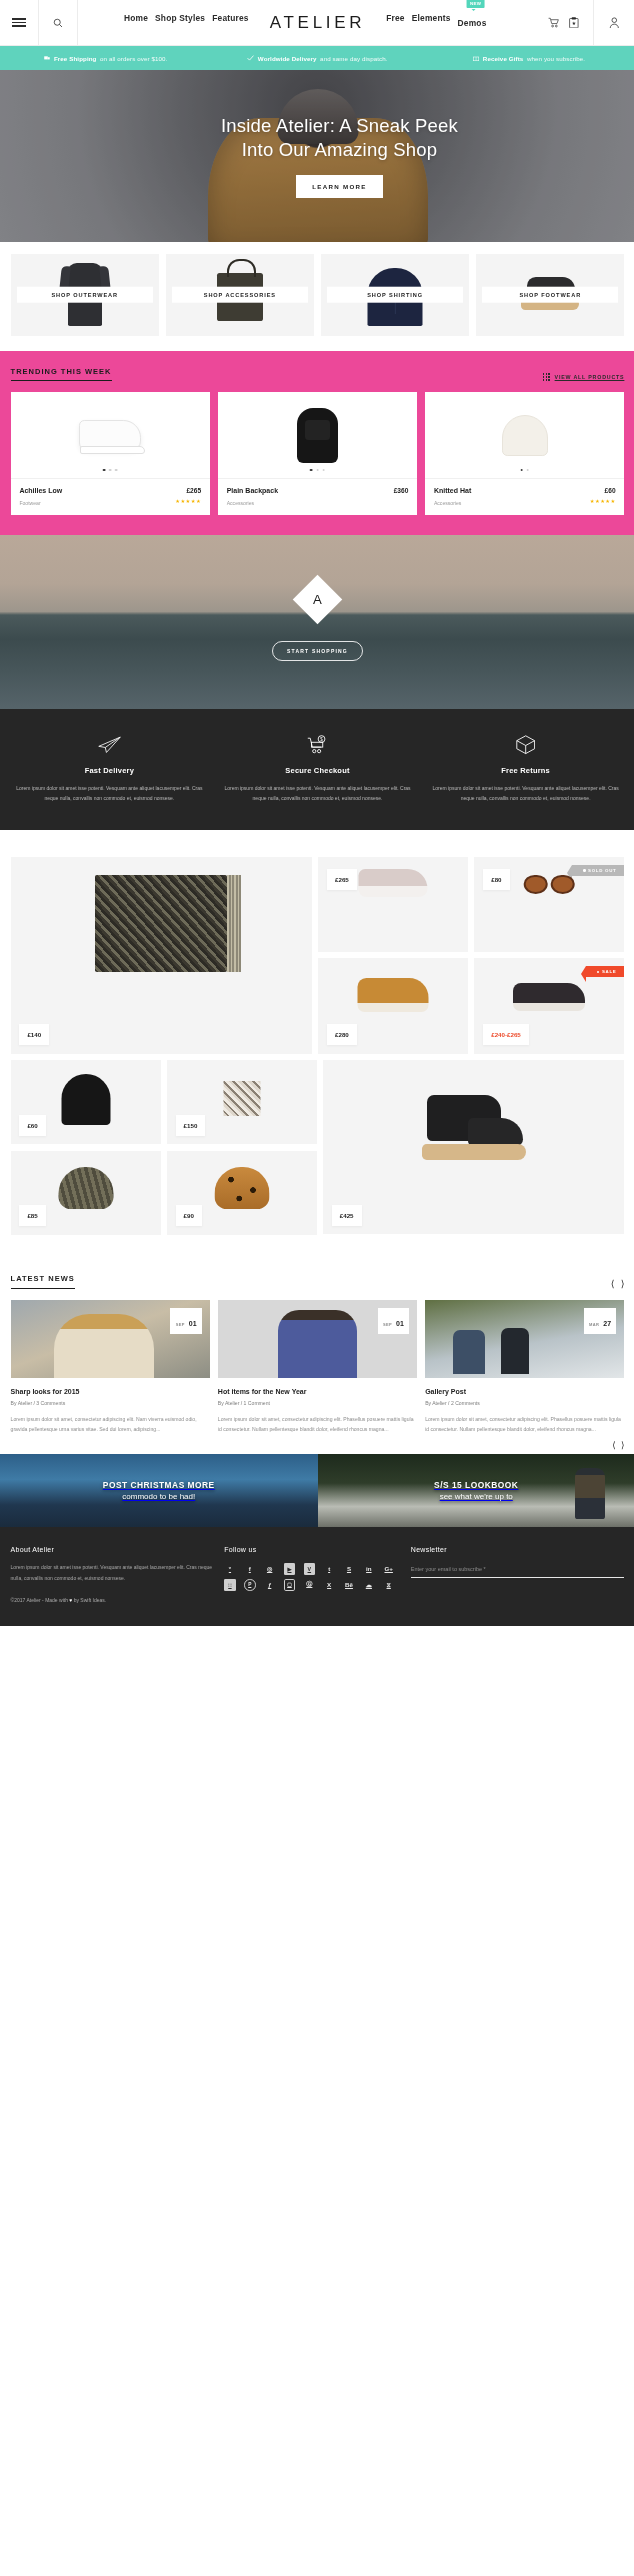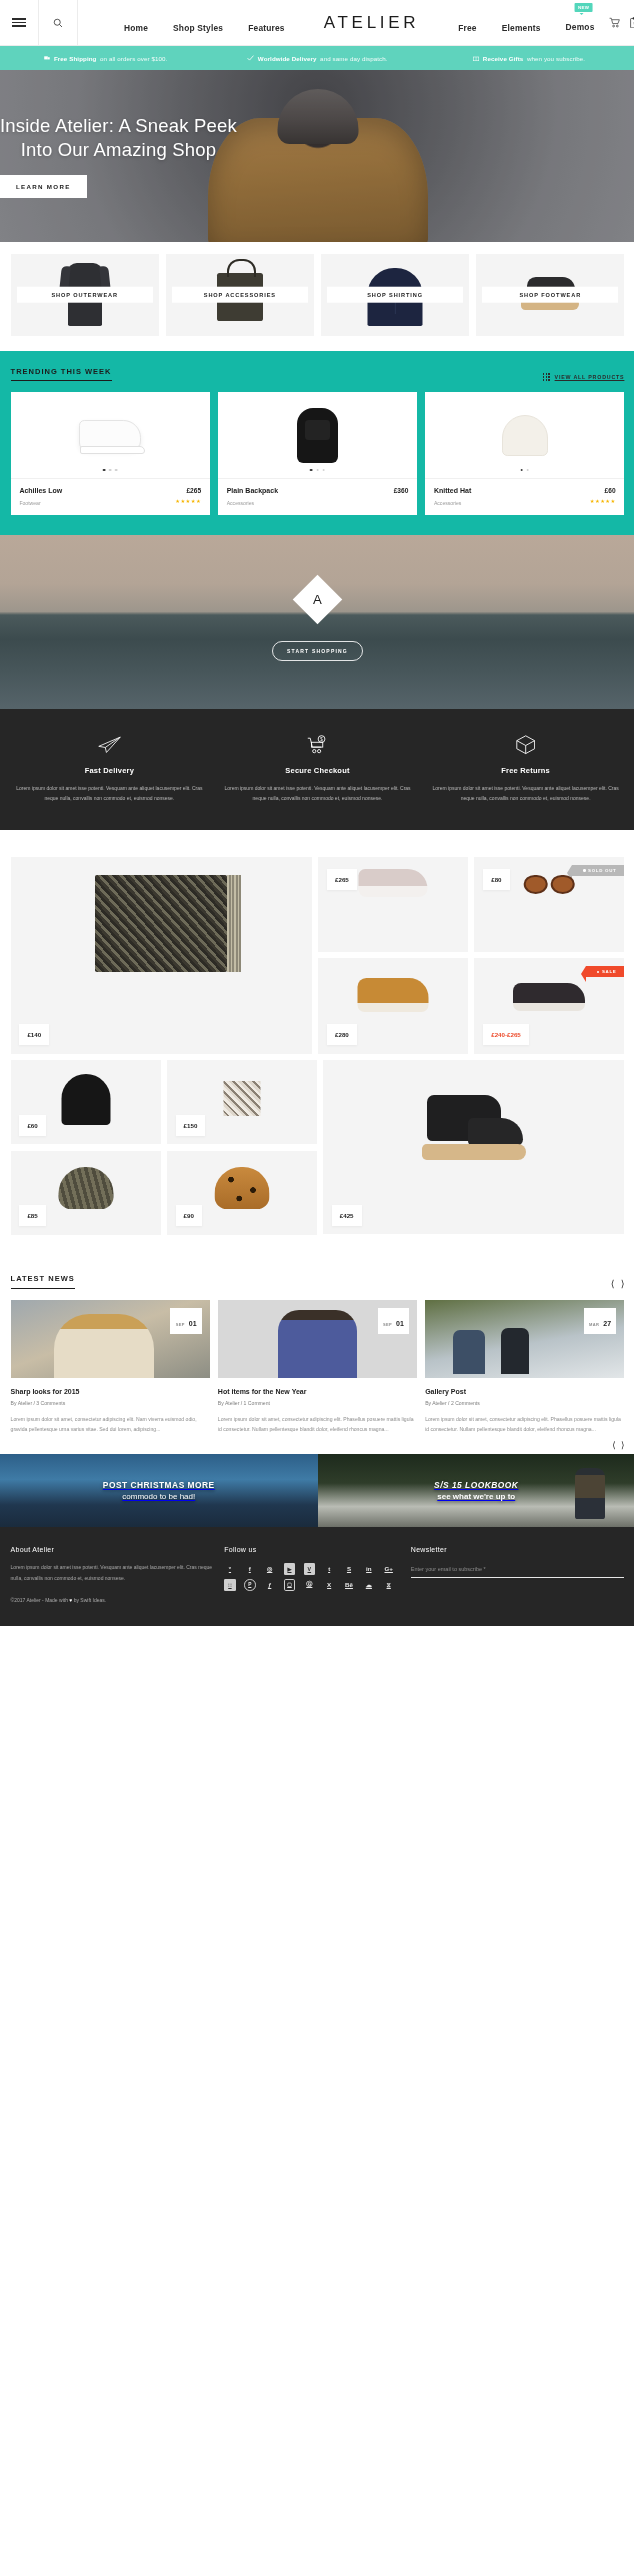--- a/index.html
+++ b/index.html
@@ -25,21 +25,21 @@
   .tb-btn {
     width: 39px; height: 46px;
     display: flex; align-items: center; justify-content: center;
     border-right: 0.9px solid #ececec;
   }
   .tb-btn:first-child { border-left: none; }
   .hamburger span {
     display:block; width:13.2px; height:1.4px; background:#2b2b2b; margin:2.3px 0;
   }
   .nav-main {
-    display:flex; align-items:flex-end; gap:25px;
+    display:flex; align-items:flex-start; gap:7px;
     margin-left: 46px;
   }
   .nav-link {
     font-size: 8.4px; font-weight: 700; letter-spacing: 0.2px;
     color:#2b2b2b; text-decoration:none; white-space:nowrap;
   }
   .brand {
     font-size: 17px; letter-spacing: 3.7px; font-weight: 300;
     margin: 0 14px; color:#1c1c1c; white-space:nowrap;
     font-family: "Liberation Sans", sans-serif;
@@ -93,21 +93,21 @@
   }
   .hero .hat{
     position:absolute; left:50%; top:19.4px; transform:translateX(-50%);
     width:81px; height:55px;
     background:linear-gradient(180deg,#6f6a68 0%,#57514f 55%,#3c3734 100%);
     border-radius:41px 41px 12.3px 12.3px;
   }
   .hero-overlay{ position:absolute; inset:0; background:rgba(40,40,45,.22); }
   .hero-content{
     position:absolute; inset:0; display:flex; flex-direction:column;
-    align-items:flex-start; justify-content:center; text-align:center;
+    align-items:center; justify-content:center; text-align:center;margin-left:44px;
   }
   .hero-title{
     color:#fff; font-size:18.5px; font-weight:300; line-height:1.32;
     letter-spacing:0.2px; text-shadow:0 0.9px 3.5px rgba(0,0,0,.25);
   }
   .hero-btn{
     margin-top:12.3px; background:#fff; color:#222; border:none;
     font-size:6.2px; font-weight:700; letter-spacing:1.3px;
     padding:8px 16px; cursor:pointer;
   }
@@ -149,21 +149,21 @@
     border-bottom:1.8px solid #1c1c1c; padding-bottom:4.4px;
   }
   .sec-action{
     display:flex; align-items:center; gap:4.4px;
     font-size:5.3px; font-weight:700; letter-spacing:0.8px; color:#2b2b2b;
   }
   .grid-ico{ display:grid; grid-template-columns:repeat(3,1.8px); grid-template-rows:repeat(3,1.8px); gap:1.1px; }
   .grid-ico i{ background:#2b2b2b; display:block; width:1.8px; height:1.8px; }
 
   
-  .trending{ background:#14b8a6; padding:16px 0 19.4px; }
+  .trending{ background:#ec4899; padding:16px 0 19.4px; }
   .trend-grid{ display:flex; gap:8px; padding:0 10.6px; margin-top:11.5px; }
   .tcard{ flex:1; background:#fff; }
   .tcard .img{ height:86px; position:relative; display:flex; align-items:center; justify-content:center; }
   .sneaker{ width:62px; height:30px; background:#fcfcfc; border-radius:5.3px 17.6px 8.8px 7px;
             border:0.9px solid #e4e4e4; box-shadow:0 2.6px 5.3px rgba(0,0,0,.07); position:relative;}
   .sneaker:after{content:"";position:absolute;left:0;bottom:-4.4px;width:63px;height:6.2px;background:#fff;border:0.9px solid #e0e0e0;border-radius:3.5px 8.8px 5.3px 3.5px;}
   .bpack{ width:41px; height:55px; background:#161616; border-radius:16px 16px 6.2px 6.2px; position:relative;}
   .bpack:before{content:"";position:absolute;left:8px;top:12.3px;width:25px;height:19.4px;background:#232323;border-radius:3.5px;}
   .beanie{ width:46px; height:41px; background:#f2 efe8; background:#f3f0e9; border-radius:23px 23px 5.3px 5.3px;
            border:0.9px solid #e8e4db;}
@@ -719,22 +719,22 @@
   <div class="pbanners">
     <a class="pb left" href="#">
       <span class="txt">
         <span class="t1" style="display:block;">POST CHRISTMAS MORE</span>
         <span class="t2" style="display:block;">commodo to be had!</span>
       </span>
     </a>
     <a class="pb right" href="#">
       <span class="fig"></span>
       <span class="txt">
-        <span class="t1" style="display:block;font-style:italic;">S/S 15 LOOKBOOK</span>
-        <span class="t2" style="display:block;font-weight:bold;">see what we're up to</span>
+        <span class="t1" style="display:block;">S/S 15 LOOKBOOK</span>
+        <span class="t2" style="display:block;">see what we're up to</span>
       </span>
     </a>
   </div>
 
   <div class="footer">
     <div class="fcolA">
       <div class="fhead">About Atelier</div>
       <div class="ftext">Lorem ipsum dolor sit amet isse potenti. Vesquam ante aliquet lacusemper elit. Cras neque nulla, convallis non commodo et, euismod nonsese.</div>
       <div class="fcopy">
         <span>©2017 Atelier - Made with </span><span class="hrt">♥</span><span> by Swift Ideas.</span>

